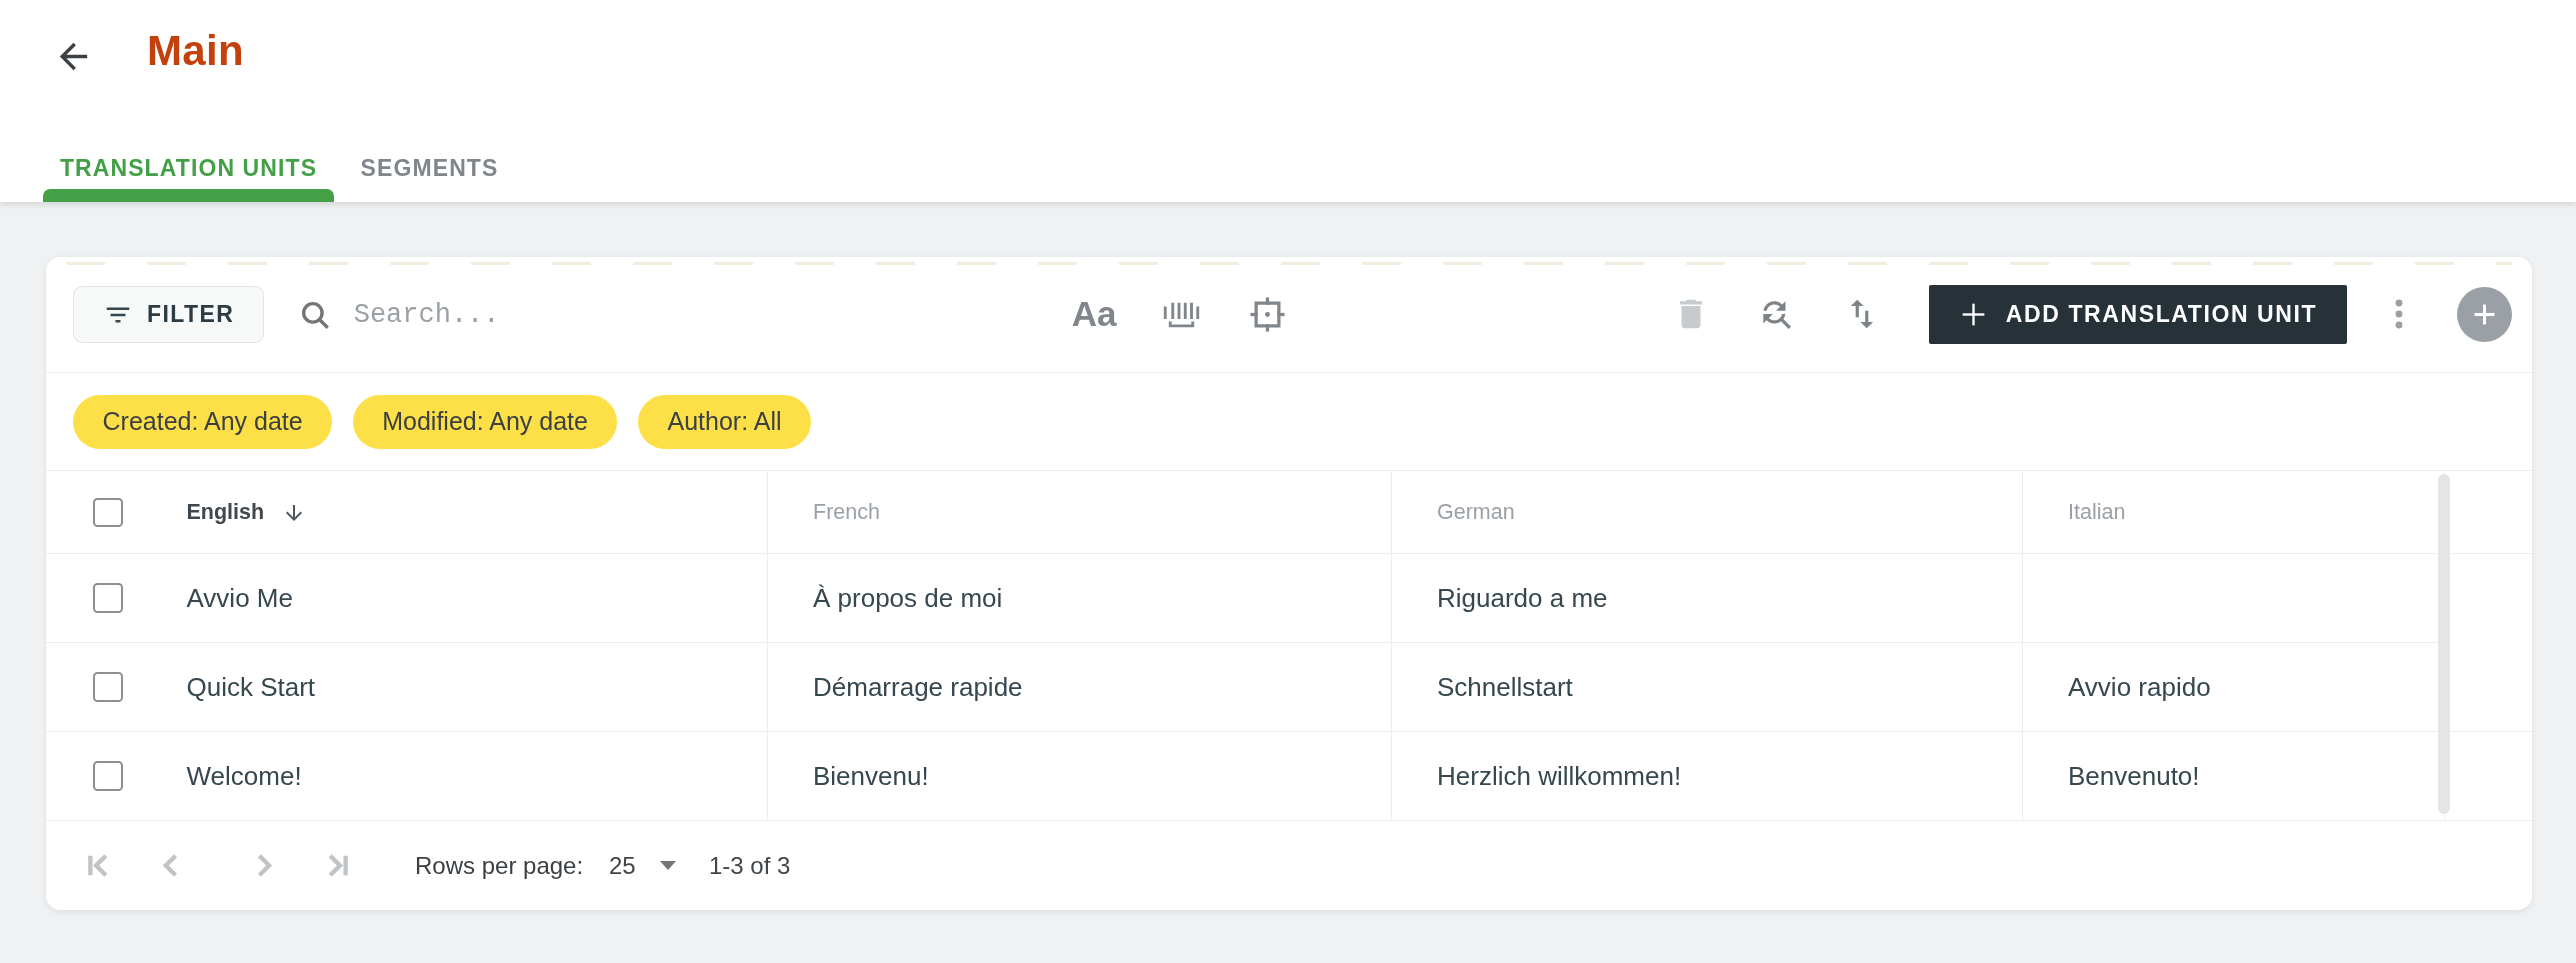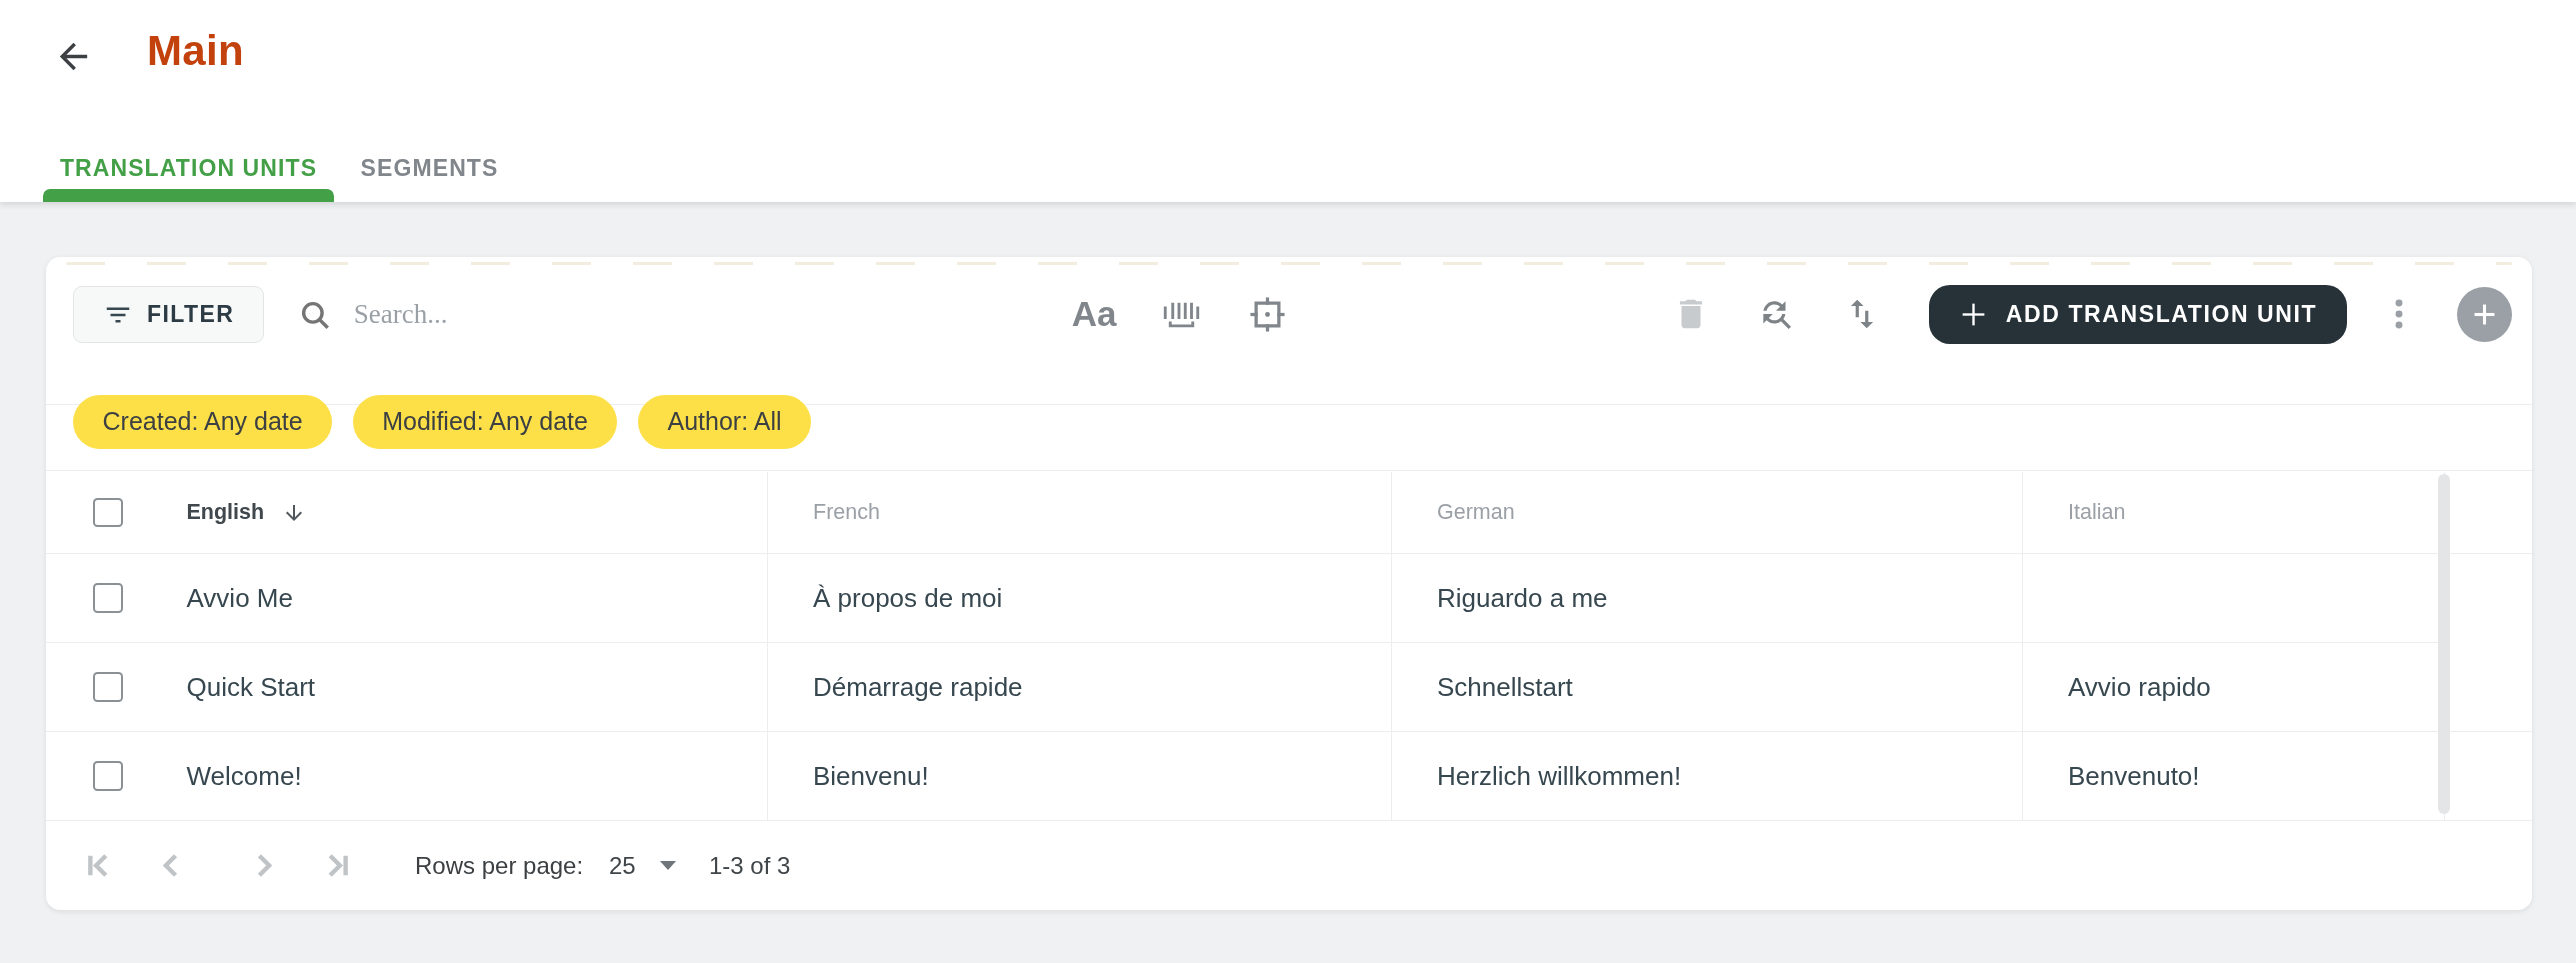--- a/index.html
+++ b/index.html
@@ -46,50 +46,50 @@
     box-shadow:0 1.8px 5.4px rgba(60,64,67,.10);
     z-index:1;
   }
   .card::before { 
     content:""; position:absolute; top:4.5px; left:19.7px; right:19.7px; height:3.6px;
     background:repeating-linear-gradient(90deg,#f2edde 0 39px, transparent 39px 81px);
     border-radius:1.8px; pointer-events:none;
   }
 
   
-  .toolbar { position:absolute; top:0; left:0; right:0; height:148px;
+  .toolbar { position:absolute; top:0; left:0; right:0; height:116px;
              border-bottom:1.8px solid #ebedee; }
   .filter-btn {
     position:absolute; left:27px; top:29px; width:191px; height:57px;
     background:#f7f8f8; border:1.8px solid #e2e4e6; border-radius:9px;
     display:flex; align-items:center; justify-content:center; gap:14.3px;
     font-size:23px; font-weight:700; letter-spacing:1.4px; color:#2d3b44;
     cursor:pointer; font-family:"Liberation Sans", sans-serif;
   }
   .search-box { position:absolute; left:252px; top:29px; height:57px; width:733px;
                 display:flex; align-items:center; gap:19.7px; }
   .search-input {
     border:none; outline:none; font-size:27px; color:#37474f; width:626px;
-    font-family:Liberation Serif, serif; background:transparent;
+    font-family:Liberation Mono, monospace; background:transparent;
   }
   .search-input::placeholder { color:#9aa0a6; }
   .tool-icon {
     position:absolute; top:30px; width:54px; height:54px;
     display:flex; align-items:center; justify-content:center;
     background:none; border:none; padding:0; cursor:pointer;
   }
   .match-case { left:1021px; font-size:30px; font-weight:600; color:#80868b; }
   .whole-word { left:1108px; }
   .sel-frame  { left:1194px; }
   .trash      { left:1618px; }
   .replace    { left:1703px; }
   .sortbtn    { left:1789px; }
   .add-btn {
     position:absolute; left:1883px; top:28px; width:418px; height:59px;
-    background:#263238; color:#ffffff; border:none; border-radius:21px;
+    background:#263238; color:#ffffff; border:none; border-radius:2px;
     display:flex; align-items:center; justify-content:center; gap:18px;
     font-size:23px; font-weight:600; letter-spacing:1.6px; cursor:pointer;
     font-family:"Liberation Sans", sans-serif;
     text-align:center;
   }
   .kebab-btn { left:2331px; width:43px; }
   .fab-mini {
     position:absolute; left:2411px; top:29.5px; width:55px; height:55px;
     border-radius:50%; background:#9aa0a6; border:none; cursor:pointer;
     display:flex; align-items:center; justify-content:center;

